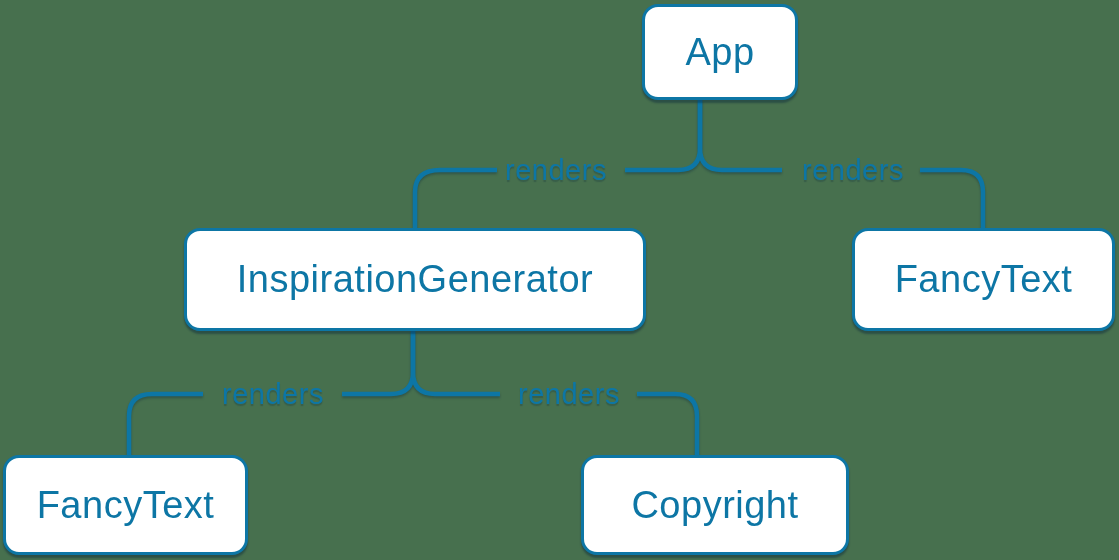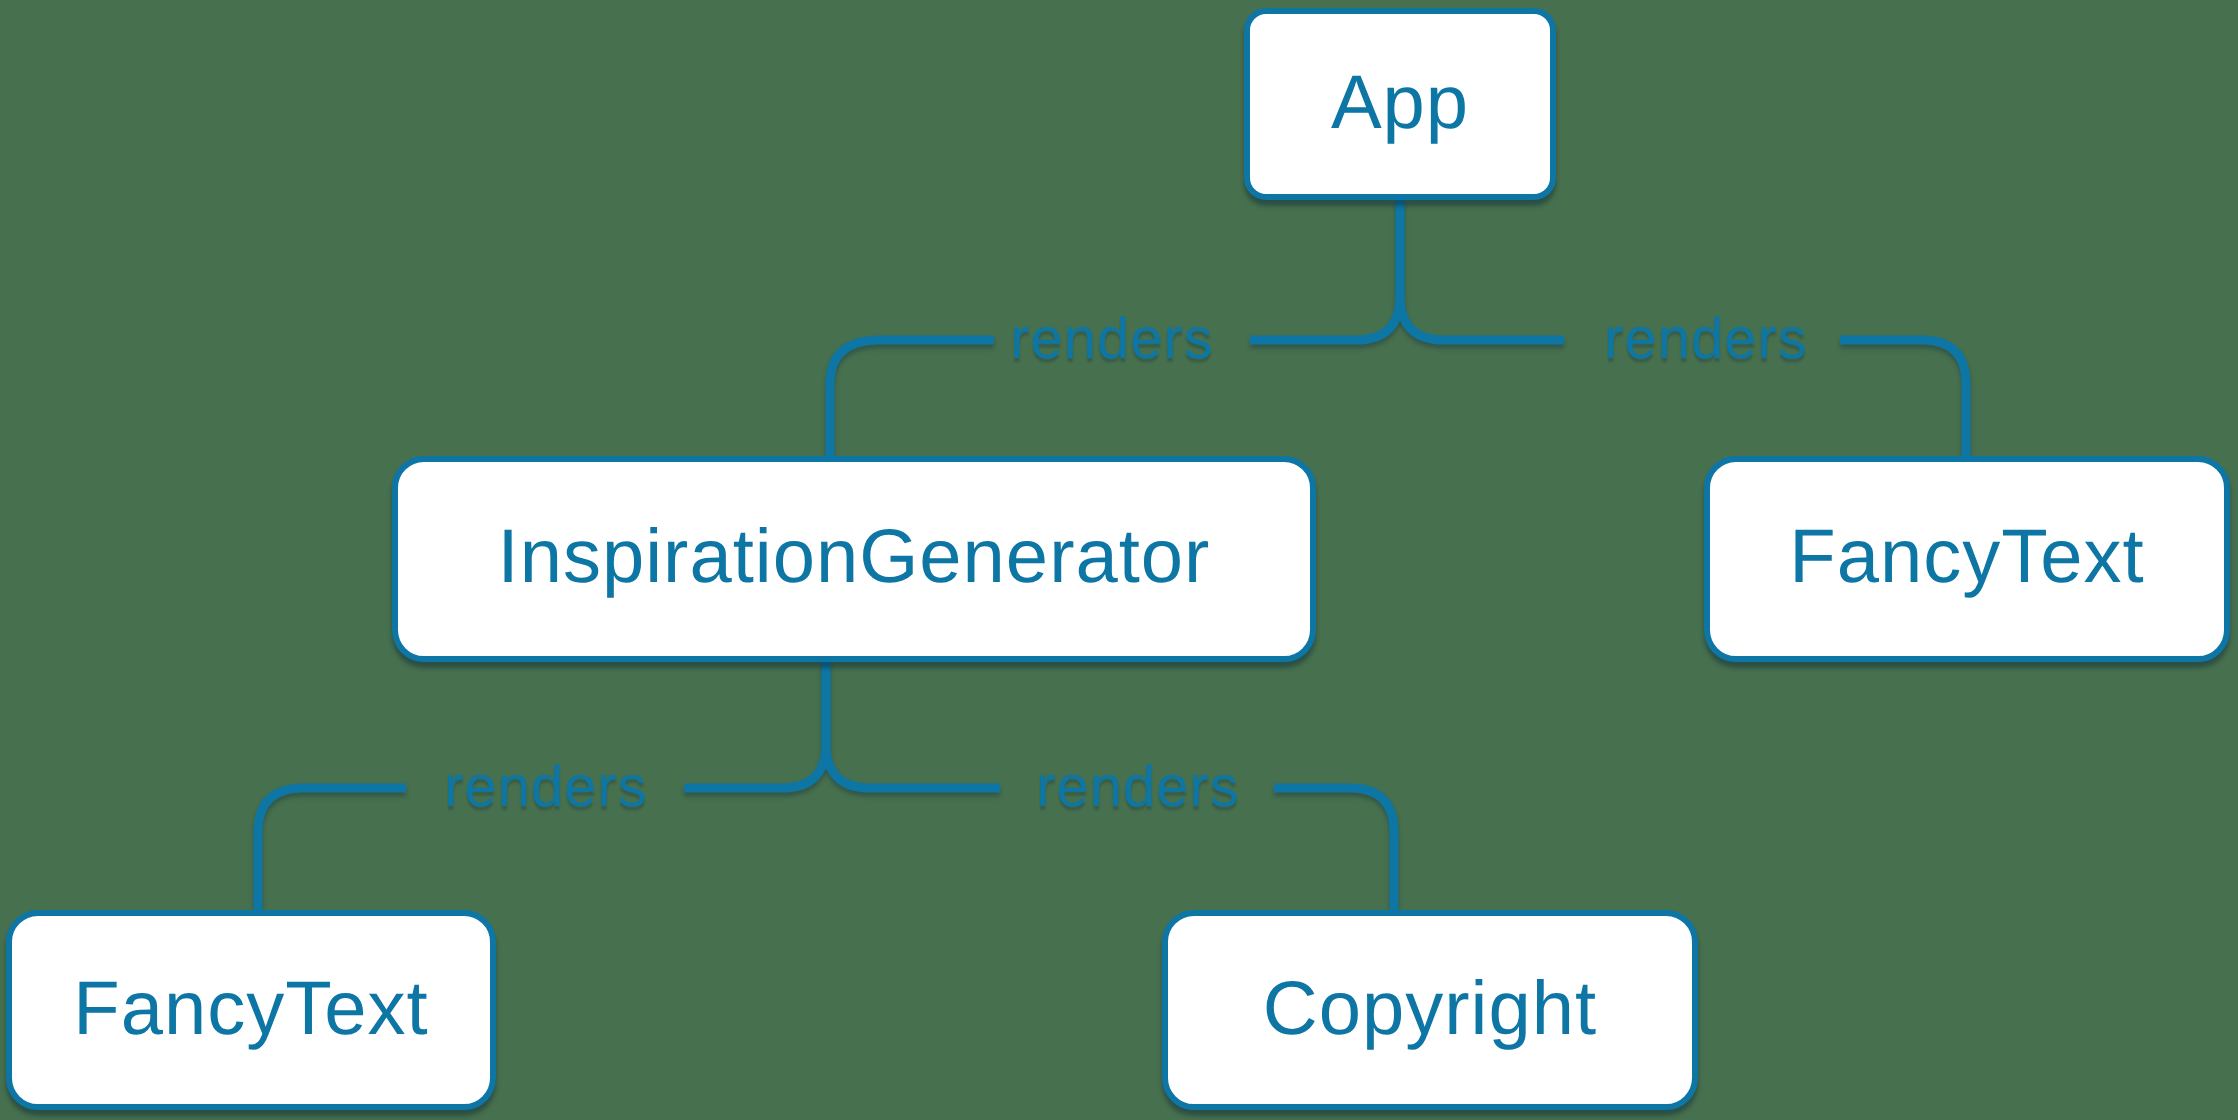--- a/index.html
+++ b/index.html
@@ -35,22 +35,22 @@
     border-radius: 16px;
     display: flex;
     align-items: center;
     justify-content: center;
     color: #0D76A5;
     font-size: 38px;
     font-weight: 400;
     letter-spacing: 0.5px;
     box-shadow: 0 3px 2px rgba(12, 40, 60, 0.45);
   }
-  .node-app        { left: 622px; top: 4px;   width: 156px; height: 96px; border-radius: 11px;  }
-  .node-ig         { left: 196px; top: 228px; width: 462px; height: 103px; }
+  .node-app        { left: 642px; top: 4px;   width: 156px; height: 96px;  }
+  .node-ig         { left: 184px; top: 228px; width: 462px; height: 103px; }
   .node-ft-top     { left: 852px; top: 228px; width: 263px; height: 103px; }
   .node-ft-bottom  { left: 3px;   top: 455px; width: 245px; height: 100px; }
   .node-copyright  { left: 567px; top: 455px; width: 268px; height: 100px; margin-left: 14px; }
   .edge-label {
     position: absolute;
     width: 130px;
     height: 38px;
     display: flex;
     align-items: center;
     justify-content: center;

